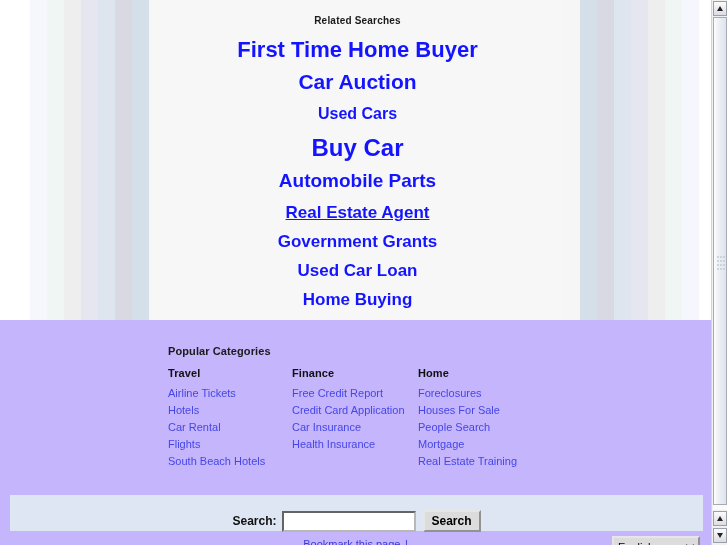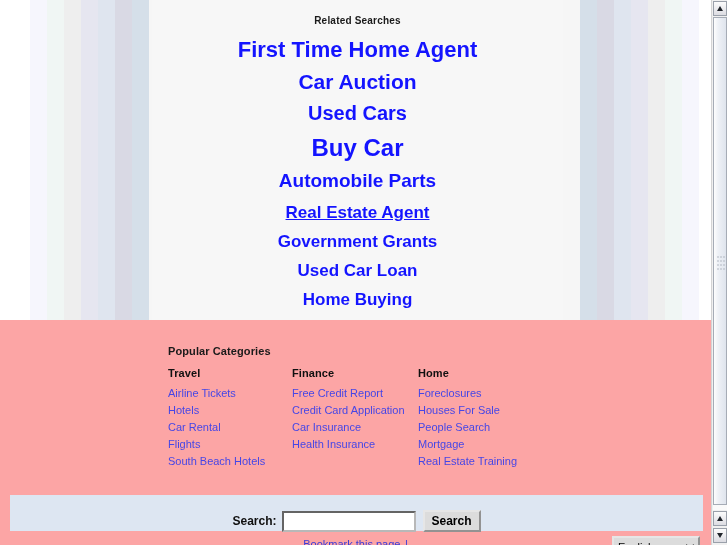--- a/index.html
+++ b/index.html
@@ -14,21 +14,21 @@
     font-family: "Liberation Sans", sans-serif;
     position: relative;
   }
 
   
   #viewport {
     position: absolute;
     left: 0; top: 0;
     width: 711px;
     height: 545px;
-    background: #fca5a5;
+    background: #c4b5fd;
     overflow: hidden;
   }
 
   
   #hero {
     position: absolute;
     left: 0; top: 0;
     width: 711px;
     height: 320px;
     background: #ffffff;
@@ -68,21 +68,21 @@
   }
   .rel-link {
     display: block;
     color: #1414ff;
     font-weight: bold;
     text-decoration: none;
     white-space: nowrap;
   }
   .rl0 { font-size: 22px; line-height: 23px; margin-top: 11px; }
   .rl1 { font-size: 21px; line-height: 22px; margin-top: 10px; }
-  .rl2 { font-size: 20px; line-height: 21px; margin-top: 10px; }
+  .rl2 { font-size: 16px; line-height: 21px; margin-top: 10px; }
   .rl3 { font-size: 24px; line-height: 21px; margin-top: 13px; }
   .rl4 { font-size: 19px; line-height: 20px; margin-top: 13px; }
   .rl5 { font-size: 17px; line-height: 18px; margin-top: 13px; text-decoration: underline; }
   .rl6 { font-size: 17px; line-height: 18px; margin-top: 11px; }
   .rl7 { font-size: 17px; line-height: 18px; margin-top: 11px; }
   .rl8 { font-size: 17px; line-height: 18px; margin-top: 11px; }
 
   
   #categories {
     position: absolute;
@@ -277,21 +277,21 @@
       <div class="stripe" style="background: rgb(223, 229, 239);"></div>
       <div class="stripe" style="background: rgb(230, 230, 240);"></div>
       <div class="stripe" style="background: rgb(238, 238, 238);"></div>
       <div class="stripe" style="background: rgb(240, 246, 244);"></div>
       <div class="stripe" style="background: rgb(246, 246, 253);"></div>
     </div>
   </div>
 
   <div id="related">
     <div id="related-title">Related Searches</div>
-    <a href="#" class="rel-link rl0">First Time Home Agent</a>
+    <a href="#" class="rel-link rl0">First Time Home Buyer</a>
     <a href="#" class="rel-link rl1">Car Auction</a>
     <a href="#" class="rel-link rl2">Used Cars</a>
     <a href="#" class="rel-link rl3">Buy Car</a>
     <a href="#" class="rel-link rl4">Automobile Parts</a>
     <a href="#" class="rel-link rl5">Real Estate Agent</a>
     <a href="#" class="rel-link rl6">Government Grants</a>
     <a href="#" class="rel-link rl7">Used Car Loan</a>
     <a href="#" class="rel-link rl8">Home Buying</a>
   </div>
 

